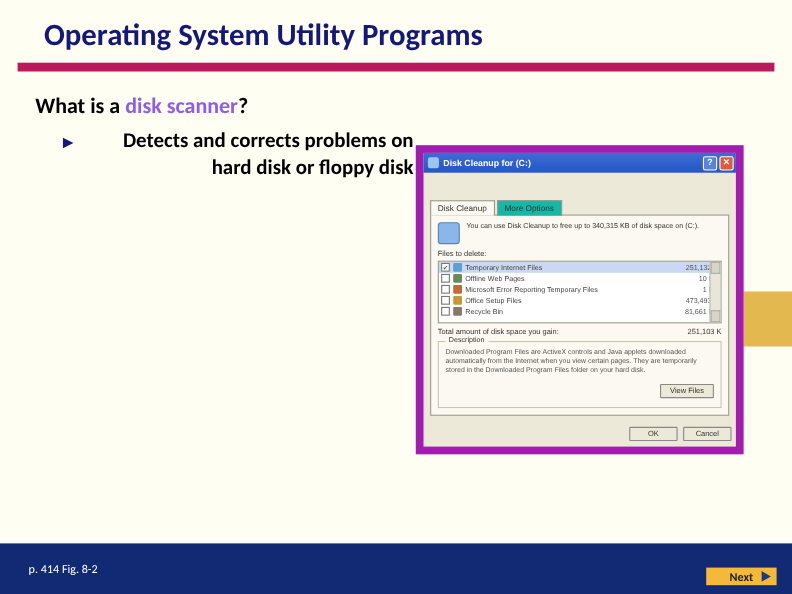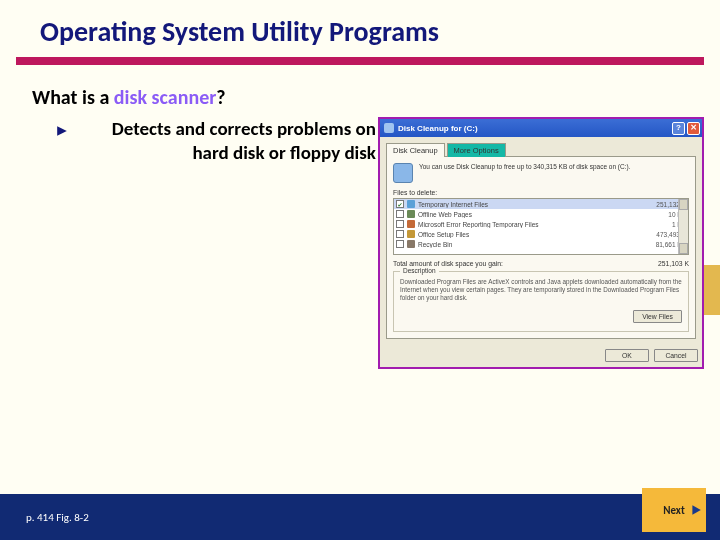--- a/index.html
+++ b/index.html
@@ -40,41 +40,41 @@
     line-height: 1.25;
     color: #000;
     text-align: right;
   }
   .bitem .arrow { margin-right: 14px; flex-shrink: 0; margin-top: 2px; }
   .bitem .txt { flex: 1; }
 
   
   .win {
     position: absolute;
-    left: 378px; top: 117px;
-    width: 326px;
+    left: 378px; top: 132px;
+    width: 298px;
     font-family: Tahoma, Arial, sans-serif;
-    border: 2px solid #a21caf;
+    border: 7px solid #a21caf;
     background: #ece9d8;
     font-size: 7.5px;
     color: #333;
   }
   .win-title {
     height: 18px;
     background: linear-gradient(#3b6ed5, #2456c5);
     color: #fff;
     display: flex; align-items: center;
     padding: 0 2px 0 4px;
     font-size: 8px; font-weight: 700;
   }
   .win-title .ticon { width:10px;height:10px;background:#a0c4f0;border-radius:2px;margin-right:4px;display:inline-block;}
   .win-title .spacer { flex:1; }
   .tbtn { width:13px;height:13px;margin-left:2px;background:#5a84da;border:1px solid #fff;border-radius:2px;display:flex;align-items:center;justify-content:center;color:#fff;font-size:8px;font-weight:700;line-height:1;}
   .tbtn.close { background:#e05a3c; }
-  .win-body { padding: 6px 6px 6px 6px; }
+  .win-body { padding: 6px 6px 6px 6px; margin-top: 19px; }
   .tabs { display:flex; gap:2px; margin-bottom:-1px; }
   .tab { border:1px solid #9a9a8a; border-bottom:none; padding:2px 6px; background:#ece9d8; font-size:7.5px;}
   .tab.active { background:#fbf9f1; position:relative; z-index:2;}
   .tab.inactive { background:#14b8a6; }
   .panel { border:1px solid #9a9a8a; background:#fbf9f1; padding:6px; }
   .row1 { display:flex; gap:6px; margin-bottom:6px; }
   .bigicon { width:20px;height:20px;background:#8ab7e8;border-radius:3px;flex-shrink:0;border:1px solid #5a84b0;}
   .intro { flex:1; font-size:6.5px; line-height:1.3; color:#333;}
   .ftd-label { font-size:6.8px; margin:3px 0 2px 0; color:#333;}
   .listbox { border:1px solid #9a9a8a; background:#fff; height:57px; overflow:hidden; position:relative;}
@@ -96,21 +96,21 @@
   .dlg-btns { display:flex; justify-content:flex-end; gap:5px; padding:4px 4px 5px 0; }
 
   .bottom-bar {
     position:absolute; left:0; right:0; bottom:0; height:46px;
     background:#112a73;
     display:flex; align-items:center;
   }
   .pref { color:#fff; font-size:11px; margin-left:26px; }
   .next-box {
     position:absolute; right:14px; bottom:8px;
-    width:64px; height:44px;
+    width:64px; height:16px;
     background:#f5b93a;
     display:flex; align-items:center; justify-content:center;
     font-size:11px; font-weight:600; color:#222;
   }
   .next-box svg { position:absolute; right:4px; }
 </style>
 </head>
 <body>
 
 <div class="yellow-bar"></div>

